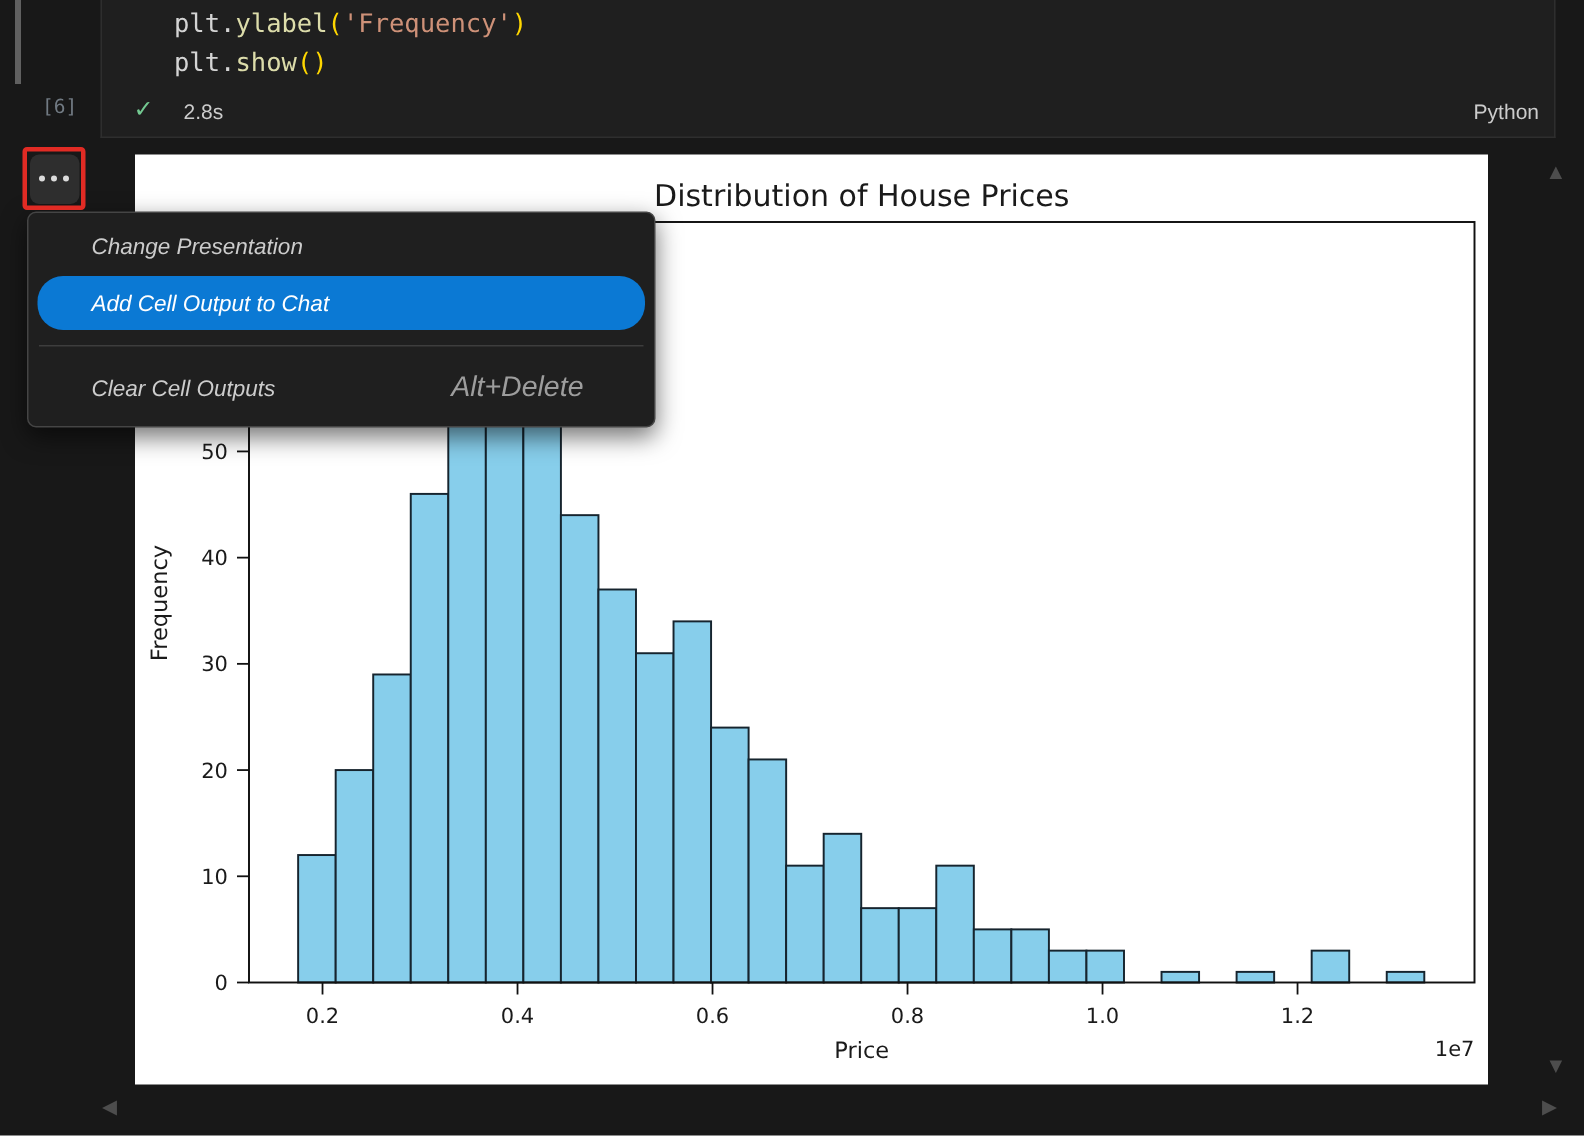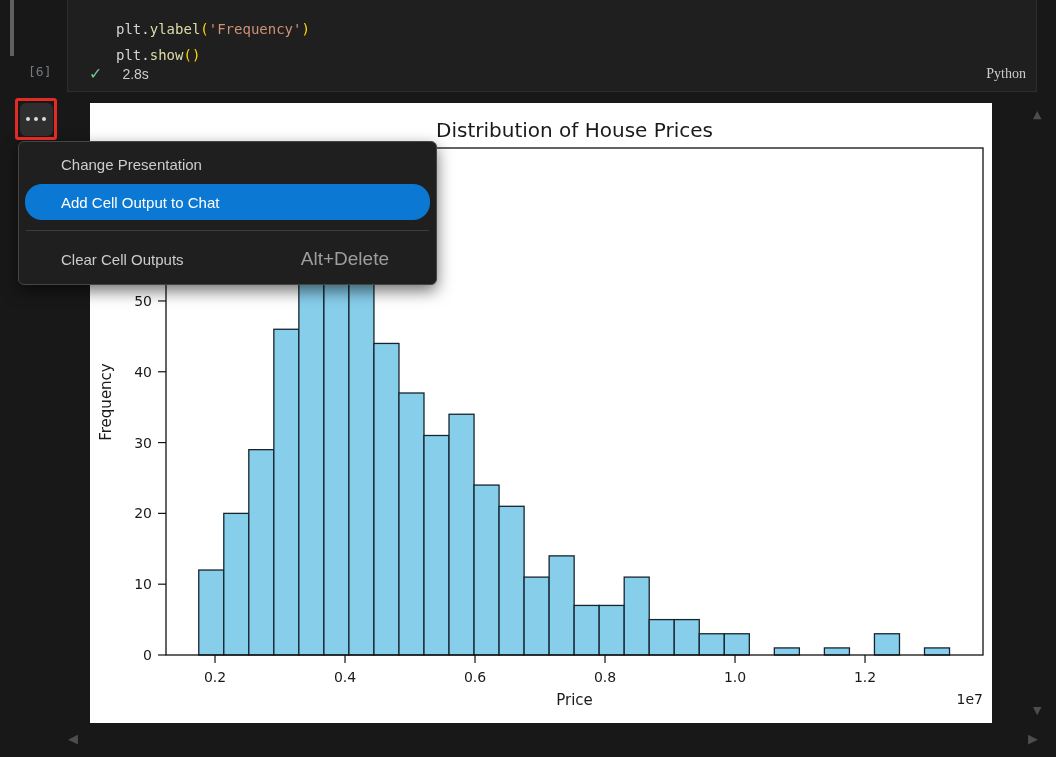--- a/index.html
+++ b/index.html
@@ -9,36 +9,36 @@
     font-family:"Liberation Sans",sans-serif;
     -webkit-font-smoothing:antialiased;
   }
   
   .cell{
     position:absolute;left:67px;top:0;width:970px;height:92px;
     background:#1f1f1f;border:1px solid #2e2e2e;border-top:none;
     box-sizing:border-box;
   }
   .code{
-    padding:16px 0 0 48px;
+    padding:3px 0 0 48px;
     font-family:"DejaVu Sans Mono","Liberation Mono",monospace;
-    font-size:14px;line-height:26px;white-space:pre;
+    font-size:17px;line-height:26px;white-space:pre;
   }
   .tk-ident{color:#d4d4d4}
   .tk-punct{color:#d4d4d4}
   .tk-func{color:#dcdcaa}
   .tk-bracket{color:#ffd700}
   .tk-string{color:#ce9178}
   .status{
     position:absolute;left:0;right:0;bottom:0;height:34px;
     display:flex;align-items:center;
     padding:0 10px 0 21px;font-size:14px;color:#cccccc;
   }
   .check{color:#73c991;font-size:16px;margin-right:20px;line-height:1;}
-  .kernel{margin-left:auto;cursor:pointer;font-family:Liberation Serif, serif;}
+  .kernel{margin-left:auto;cursor:pointer;}
   .focus-bar{position:absolute;left:10px;top:0;width:4px;height:56px;background:#606060;}
   .exec-count{
     position:absolute;left:28px;top:64px;
     font-family:"DejaVu Sans Mono","Liberation Mono",monospace;
     font-size:13px;color:#717a83;
   }
   
   .output{position:absolute;left:90px;top:103px;width:902px;height:620px;background:#ffffff;}
   .output svg{display:block;}
   
@@ -56,20 +56,21 @@
   .menu{
     position:absolute;left:18px;top:141px;width:419px;box-sizing:border-box;
     background:#1f1f1f;border:1px solid #454545;border-radius:6px;
     box-shadow:0 6px 16px rgba(0,0,0,.55);
     padding:4px 6px 7px;z-index:5;
   }
   .menu-item{
     height:36px;border-radius:5px;display:flex;align-items:center;
     padding:0 41px 0 36px;font-size:15px;color:#cccccc;cursor:pointer;
     box-sizing:border-box;
+    font-style:italic;
   }
   .menu-item + .menu-item{margin-top:2px;}
   .menu-item.hl{background:#0b79d4;color:#ffffff;border-radius:17px;}
   .menu-sep{height:1px;background:#3d3d3d;margin:10px 1px;}
   .mi-shortcut{margin-left:auto;color:#9d9d9d;font-size:19px;}
   
   .scroll-arrow{
     position:absolute;color:#4d4d4d;line-height:1;
     font-family:"DejaVu Sans",sans-serif;cursor:pointer;user-select:none;
   }

